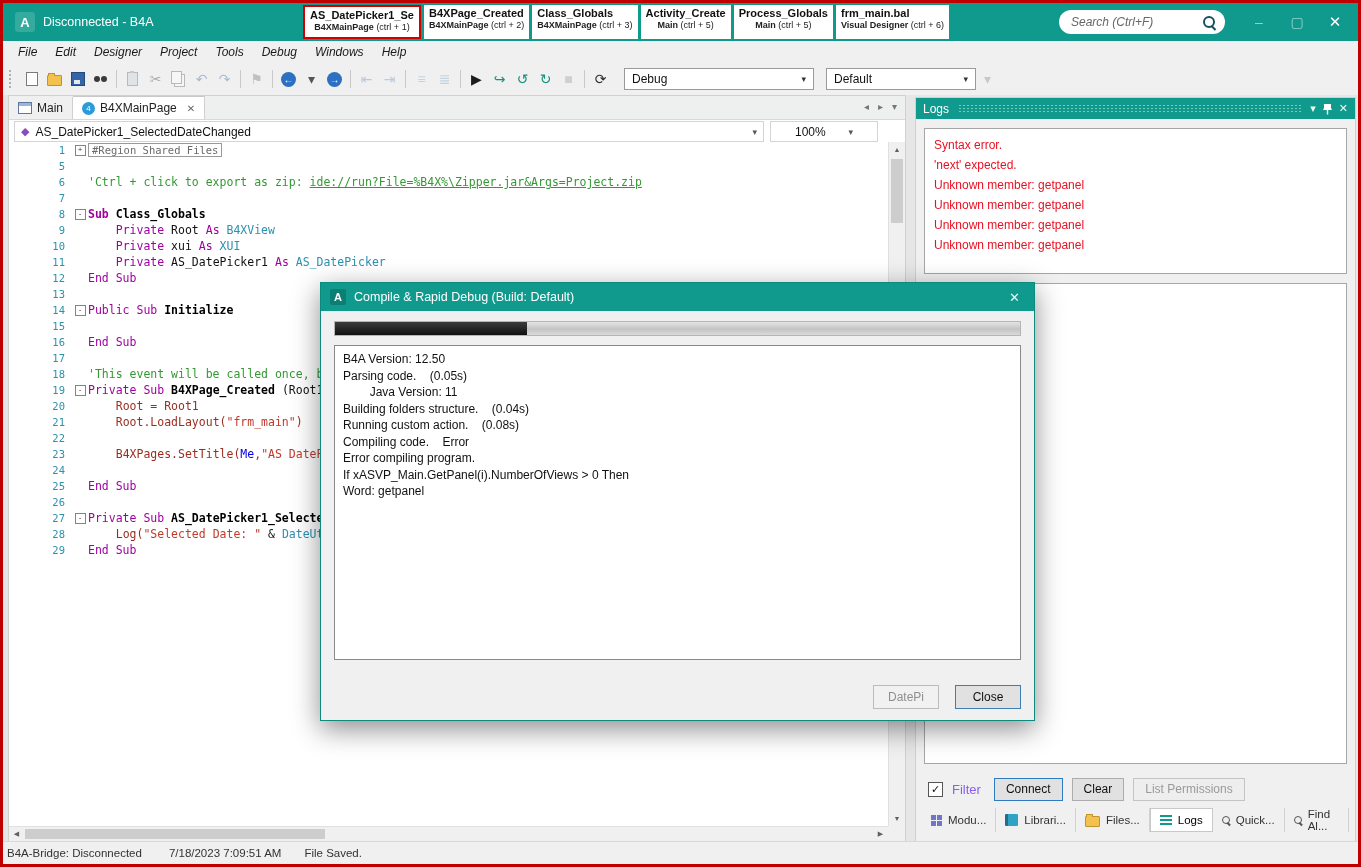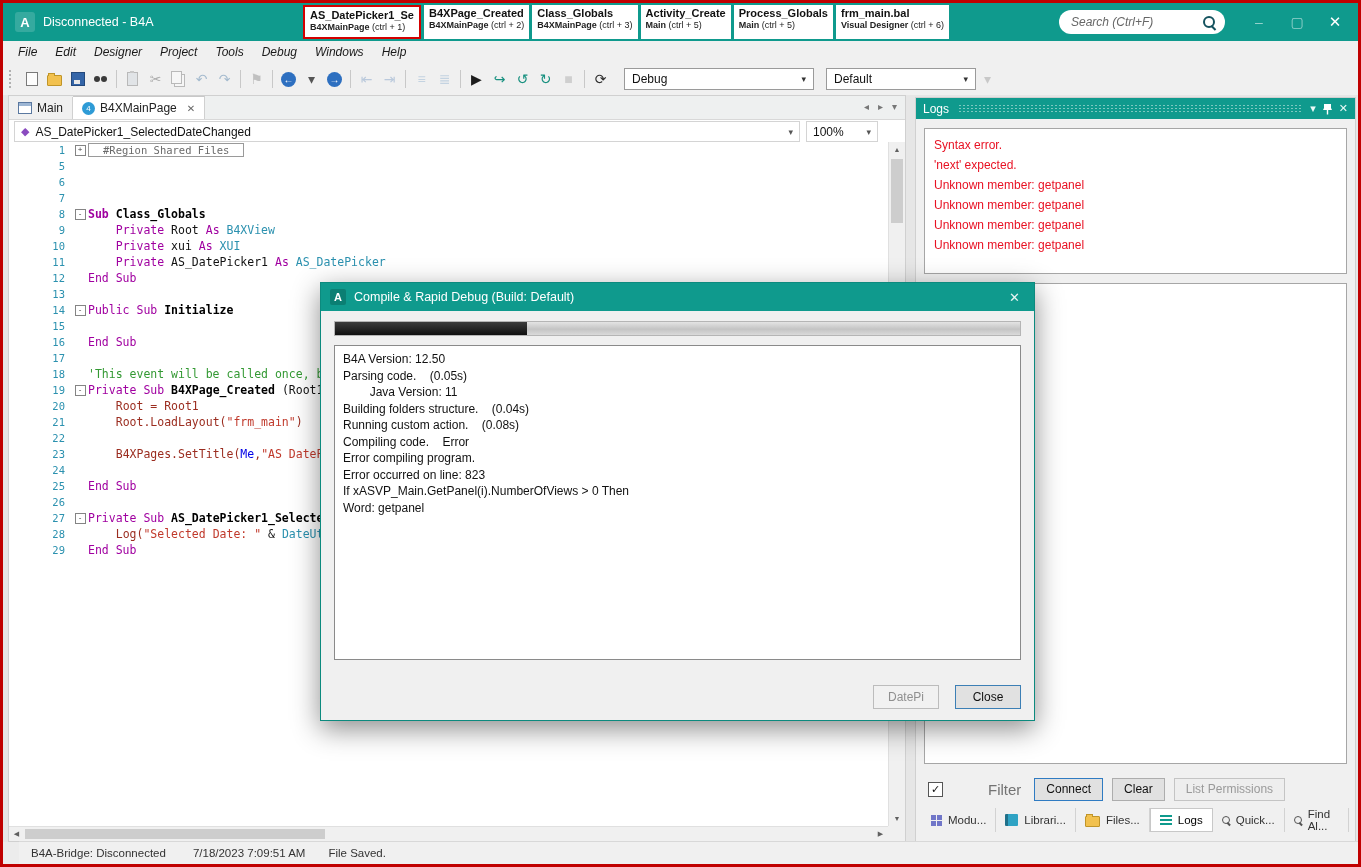--- a/index.html
+++ b/index.html
@@ -8,21 +8,21 @@
 
   
   .titlebar{position:absolute;left:0;top:0;right:0;height:38px;background:#0f9a8d;}
   .app-icon{position:absolute;left:12px;top:9px;width:20px;height:20px;background:rgba(255,255,255,.16);
             border-radius:3px;color:#fff;font-weight:bold;font-size:13px;display:flex;align-items:center;justify-content:center;}
   .app-title{position:absolute;left:40px;top:12px;color:#fff;font-size:12.5px;white-space:nowrap;}
   .navtabs{position:absolute;left:300px;top:2px;height:34px;display:flex;gap:3px;align-items:stretch;}
   .navtab{background:#fff;padding:2px 5px;box-sizing:border-box;max-width:118px;overflow:hidden;}
   .navtab.active{border:2px solid #d40000;}
   .navtab-title{font-size:11px;font-weight:bold;white-space:nowrap;overflow:hidden;max-width:108px;color:#111;}
-  .navtab-sub{font-size:9px;color:#222;white-space:nowrap;margin-top:1px;}
+  .navtab-sub{font-size:9px;color:#222;white-space:nowrap;margin-top:1px;text-align:center;}
   .navtab-sub b{font-weight:bold;}
   .search{position:absolute;left:1056px;top:7px;width:166px;height:24px;background:#fff;border-radius:12px;
           display:flex;align-items:center;padding:0 10px;box-sizing:border-box;}
   .search input{border:0;outline:0;flex:1;font-size:12px;font-family:inherit;background:transparent;color:#333;min-width:0;}
   .search input::placeholder{font-style:italic;color:#666;}
   .i-mag{width:8px;height:8px;border:2px solid #14525e;border-radius:50%;position:relative;flex:none;}
   .i-mag::after{content:"";position:absolute;left:7px;top:7px;width:6px;height:2px;background:#14525e;transform:rotate(45deg);transform-origin:0 0;}
   .i-mag.sm{width:6px;height:6px;border-width:1.5px;border-color:#555;}
   .i-mag.sm::after{left:5px;top:5px;width:4px;background:#555;}
   .winbtns{position:absolute;right:4px;top:0;height:38px;display:flex;align-items:center;}
@@ -62,34 +62,34 @@
   .tabstrip{height:23px;background:#eef0f0;display:flex;align-items:flex-end;border-bottom:1px solid #d8d8d8;position:relative;}
   .etab{height:22px;display:flex;align-items:center;padding:0 9px;font-size:12px;background:#f0f0f0;border-right:1px solid #d0d0d0;gap:5px;color:#222;}
   .etab.active{background:#fff;border-top:1px solid #c8c8c8;}
   .etab .x{color:#666;font-size:10px;margin-left:5px;}
   .tabstrip-icons{position:absolute;right:8px;top:5px;display:flex;gap:9px;color:#777;font-size:10px;}
   .edheader{height:23px;display:flex;align-items:center;border-bottom:1px solid #e2e2e2;gap:6px;padding:0 5px;background:#fff;}
   .member-combo{flex:1;height:19px;display:flex;align-items:center;border:1px solid #d4d4d4;padding:0 6px;font-size:12px;gap:6px;color:#111;}
   .member-combo .arr{margin-left:auto;color:#555;font-size:9px;}
   .ev-icon{color:#8a4bbf;font-size:11px;}
   .zoom-combo{width:58px;height:19px;border:1px solid #d4d4d4;display:flex;align-items:center;justify-content:space-between;
-              padding:0 6px;font-size:12px;margin-right:22px;color:#111;flex:none;box-sizing:content-box;}
+              padding:0 24px;font-size:12px;margin-right:22px;color:#111;flex:none;box-sizing:content-box;}
   .zoom-combo .arr{color:#555;font-size:9px;}
 
   .codearea{position:absolute;left:0;top:46px;right:17px;bottom:15px;overflow:hidden;background:#fff;
             font-family:"DejaVu Sans Mono","Liberation Mono",monospace;font-size:11.5px;}
   .code-row{height:16px;display:flex;align-items:center;}
   .ln{width:56px;text-align:right;padding-right:7px;color:#2b91af;font-size:10.5px;flex:none;}
   .fold{width:16px;flex:none;display:flex;align-items:center;justify-content:center;}
   .foldbox{width:9px;height:9px;border:1px solid #848484;font-size:8px;line-height:8px;text-align:center;color:#444;background:#fff;font-family:"Liberation Sans",sans-serif;}
   .ctext{white-space:pre;}
   .c-kw{color:#a000a0;} .c-kwb{color:#a000a0;font-weight:bold;} .c-name{color:#000;font-weight:bold;}
   .c-type{color:#2b91af;} .c-str{color:#c0392b;} .c-call{color:#9b2d20;} .c-cmt{color:#339933;}
   .c-link{color:#339933;text-decoration:underline;} .c-me{color:#0000e6;} .c-plain{color:#111;}
-  .c-region{color:#6a6a6a;border:1px solid #9a9a9a;padding:0 14px;font-size:10.5px;}
+  .c-region{color:#6a6a6a;border:1px solid #9a9a9a;padding:0 3px;font-size:10.5px;}
 
   .vscroll{position:absolute;right:0;top:46px;width:17px;bottom:15px;background:#f0f0f0;border-left:1px solid #e0e0e0;box-sizing:border-box;}
   .varrow{height:15px;display:flex;align-items:center;justify-content:center;font-size:7px;color:#606060;}
   .varrow.dn{position:absolute;bottom:0;left:0;right:0;}
   .vthumb{position:absolute;left:2px;right:2px;top:17px;height:64px;background:#cdcdcd;}
   .hscroll{position:absolute;left:0;bottom:0;right:17px;height:15px;background:#f0f0f0;border-top:1px solid #e0e0e0;box-sizing:border-box;}
   .harrow{position:absolute;top:0;bottom:0;width:15px;display:flex;align-items:center;justify-content:center;font-size:7px;color:#606060;}
   .harrow.rt{right:0;} .harrow.lf{left:0;}
   .hthumb{position:absolute;left:16px;top:2px;bottom:2px;width:300px;background:#cdcdcd;}
   .scorner{position:absolute;right:0;bottom:0;width:17px;height:15px;background:#f0f0f0;}
@@ -98,21 +98,21 @@
   .logs{position:absolute;left:912px;right:2px;top:2px;bottom:0;background:#f0f0f0;border:1px solid #d0d0d0;box-sizing:border-box;}
   .logs-header{height:21px;background:#0f9a8d;display:flex;align-items:center;color:#fff;padding:0 7px;gap:7px;}
   .logs-title{font-size:12px;}
   .logs-pattern{flex:1;height:9px;background-image:radial-gradient(rgba(255,255,255,.45) 1px,transparent 1.2px);background-size:4px 3px;margin:0 2px;}
   .logs-hicon{font-size:11px;color:#eafaf7;}
   .logbox1{position:absolute;left:8px;right:8px;top:30px;height:146px;background:#fff;border:1px solid #a6a6a6;padding:6px 9px;overflow:hidden;box-sizing:border-box;}
   .log-entry{color:#e81123;font-size:12px;line-height:20px;white-space:nowrap;}
   .logbox2{position:absolute;left:8px;right:8px;top:185px;bottom:77px;background:#fff;border:1px solid #a6a6a6;box-sizing:border-box;}
   .filter-row{position:absolute;left:12px;right:8px;bottom:39px;height:26px;display:flex;align-items:center;gap:9px;}
   .cbx{width:13px;height:13px;background:#fff;border:1px solid #555;font-size:11px;line-height:12px;text-align:center;color:#111;flex:none;}
-  .flabel{font-size:15px;color:#737373;margin-right:4px;margin-left:36px;}
+  .flabel{font-size:13px;color:#8b5cf6;margin-right:4px;}
   .btn{height:23px;padding:0 11px;background:#e1e1e1;border:1px solid #adadad;font-size:12px;font-family:inherit;color:#111;}
   .btn.primary{border-color:#2f7bc2;}
   .btn.disabled{color:#9a9a9a;background:#eeeeee;border-color:#c4c4c4;}
   .btabs{position:absolute;left:6px;right:6px;bottom:9px;height:24px;display:flex;align-items:stretch;}
   .btab{display:flex;align-items:center;gap:6px;padding:0 9px;font-size:11.5px;color:#333;border-right:1px solid #d2d2d2;}
   .btab.active{background:#fff;border:1px solid #c8c8c8;color:#000;}
   .i-grid{width:11px;height:11px;flex:none;background:
      linear-gradient(#7076c8,#7076c8) 0 0/5px 5px no-repeat,
      linear-gradient(#7076c8,#7076c8) 6px 0/5px 5px no-repeat,
      linear-gradient(#7076c8,#7076c8) 0 6px/5px 5px no-repeat,
@@ -132,22 +132,22 @@
   .dlg-progress-fill{height:100%;background:linear-gradient(#3c3c3c,#101010);}
   .dlg-text{position:absolute;left:13px;right:13px;top:62px;bottom:60px;background:#fff;border:1px solid #8a8a8a;
             padding:5px 8px;font-size:12px;line-height:16.5px;overflow:hidden;color:#111;box-sizing:border-box;}
   .dlg-line{white-space:pre;}
   .dlg-buttons{position:absolute;right:13px;bottom:11px;display:flex;gap:16px;}
   .dlg-btn{width:66px;height:24px;font-size:12px;font-family:inherit;}
   .dlg-btn.cancel{color:#8f8f8f;background:#f1f1f1;border:1px solid #bcbcbc;}
   .dlg-btn.ok{color:#111;background:#e1e1e1;border:1px solid #3c7fb5;}
 
   
-  .statusbar{position:absolute;left:16px;right:0;bottom:0;height:22px;background:#f0f0f0;border-top:1px solid #d8d8d8;
-             display:flex;align-items:center;font-size:11.5px;color:#333;padding-left:12px;}
+  .statusbar{position:absolute;left:0;right:0;bottom:0;height:22px;background:#f0f0f0;border-top:1px solid #d8d8d8;
+             display:flex;align-items:center;font-size:11.5px;color:#333;padding-left:4px;}
   .statusbar .s1{margin-right:27px;} .statusbar .s2{margin-right:23px;}
 
   .pin-svg{display:block;}
 </style>
 </head>
 <body>
 
 <div class="frame">
 
   <div class="titlebar">
@@ -334,20 +334,21 @@
               <span class="ctext"><span class="c-region">#Region Shared Files</span></span>
             </div>
             <div class="code-row">
               <span class="ln">5</span>
               <span class="fold"></span>
               <span class="ctext"></span>
             </div>
             <div class="code-row">
               <span class="ln">6</span>
               <span class="fold"></span>
+              <span class="ctext"><span class="c-cmt">'Ctrl + click to export as zip: </span><span class="c-link">ide://run?File=%B4X%\Zipper.jar&amp;Args=Project.zip</span></span>
             </div>
             <div class="code-row">
               <span class="ln">7</span>
               <span class="fold"></span>
               <span class="ctext"></span>
             </div>
             <div class="code-row">
               <span class="ln">8</span>
               <span class="fold">
                 <span class="foldbox">-</span>
@@ -548,21 +549,20 @@
       <div class="dlg-progress-fill" style="width: 28%;"></div>
     </div>
     <div class="dlg-text">
         <div class="dlg-line">B4A Version: 12.50</div>
         <div class="dlg-line">Parsing code.    (0.05s)</div>
         <div class="dlg-line">        Java Version: 11</div>
         <div class="dlg-line">Building folders structure.    (0.04s)</div>
         <div class="dlg-line">Running custom action.    (0.08s)</div>
         <div class="dlg-line">Compiling code.    Error</div>
         <div class="dlg-line">Error compiling program.</div>
-        <div class="dlg-line">Error occurred on line: 823</div>
         <div class="dlg-line">If xASVP_Main.GetPanel(i).NumberOfViews &gt; 0 Then</div>
         <div class="dlg-line">Word: getpanel</div>
       </div>
     <div class="dlg-buttons">
       <button class="dlg-btn cancel">DatePi</button>
       <button class="dlg-btn ok">Close</button>
     </div>
   </div>
 
   <div class="statusbar">

